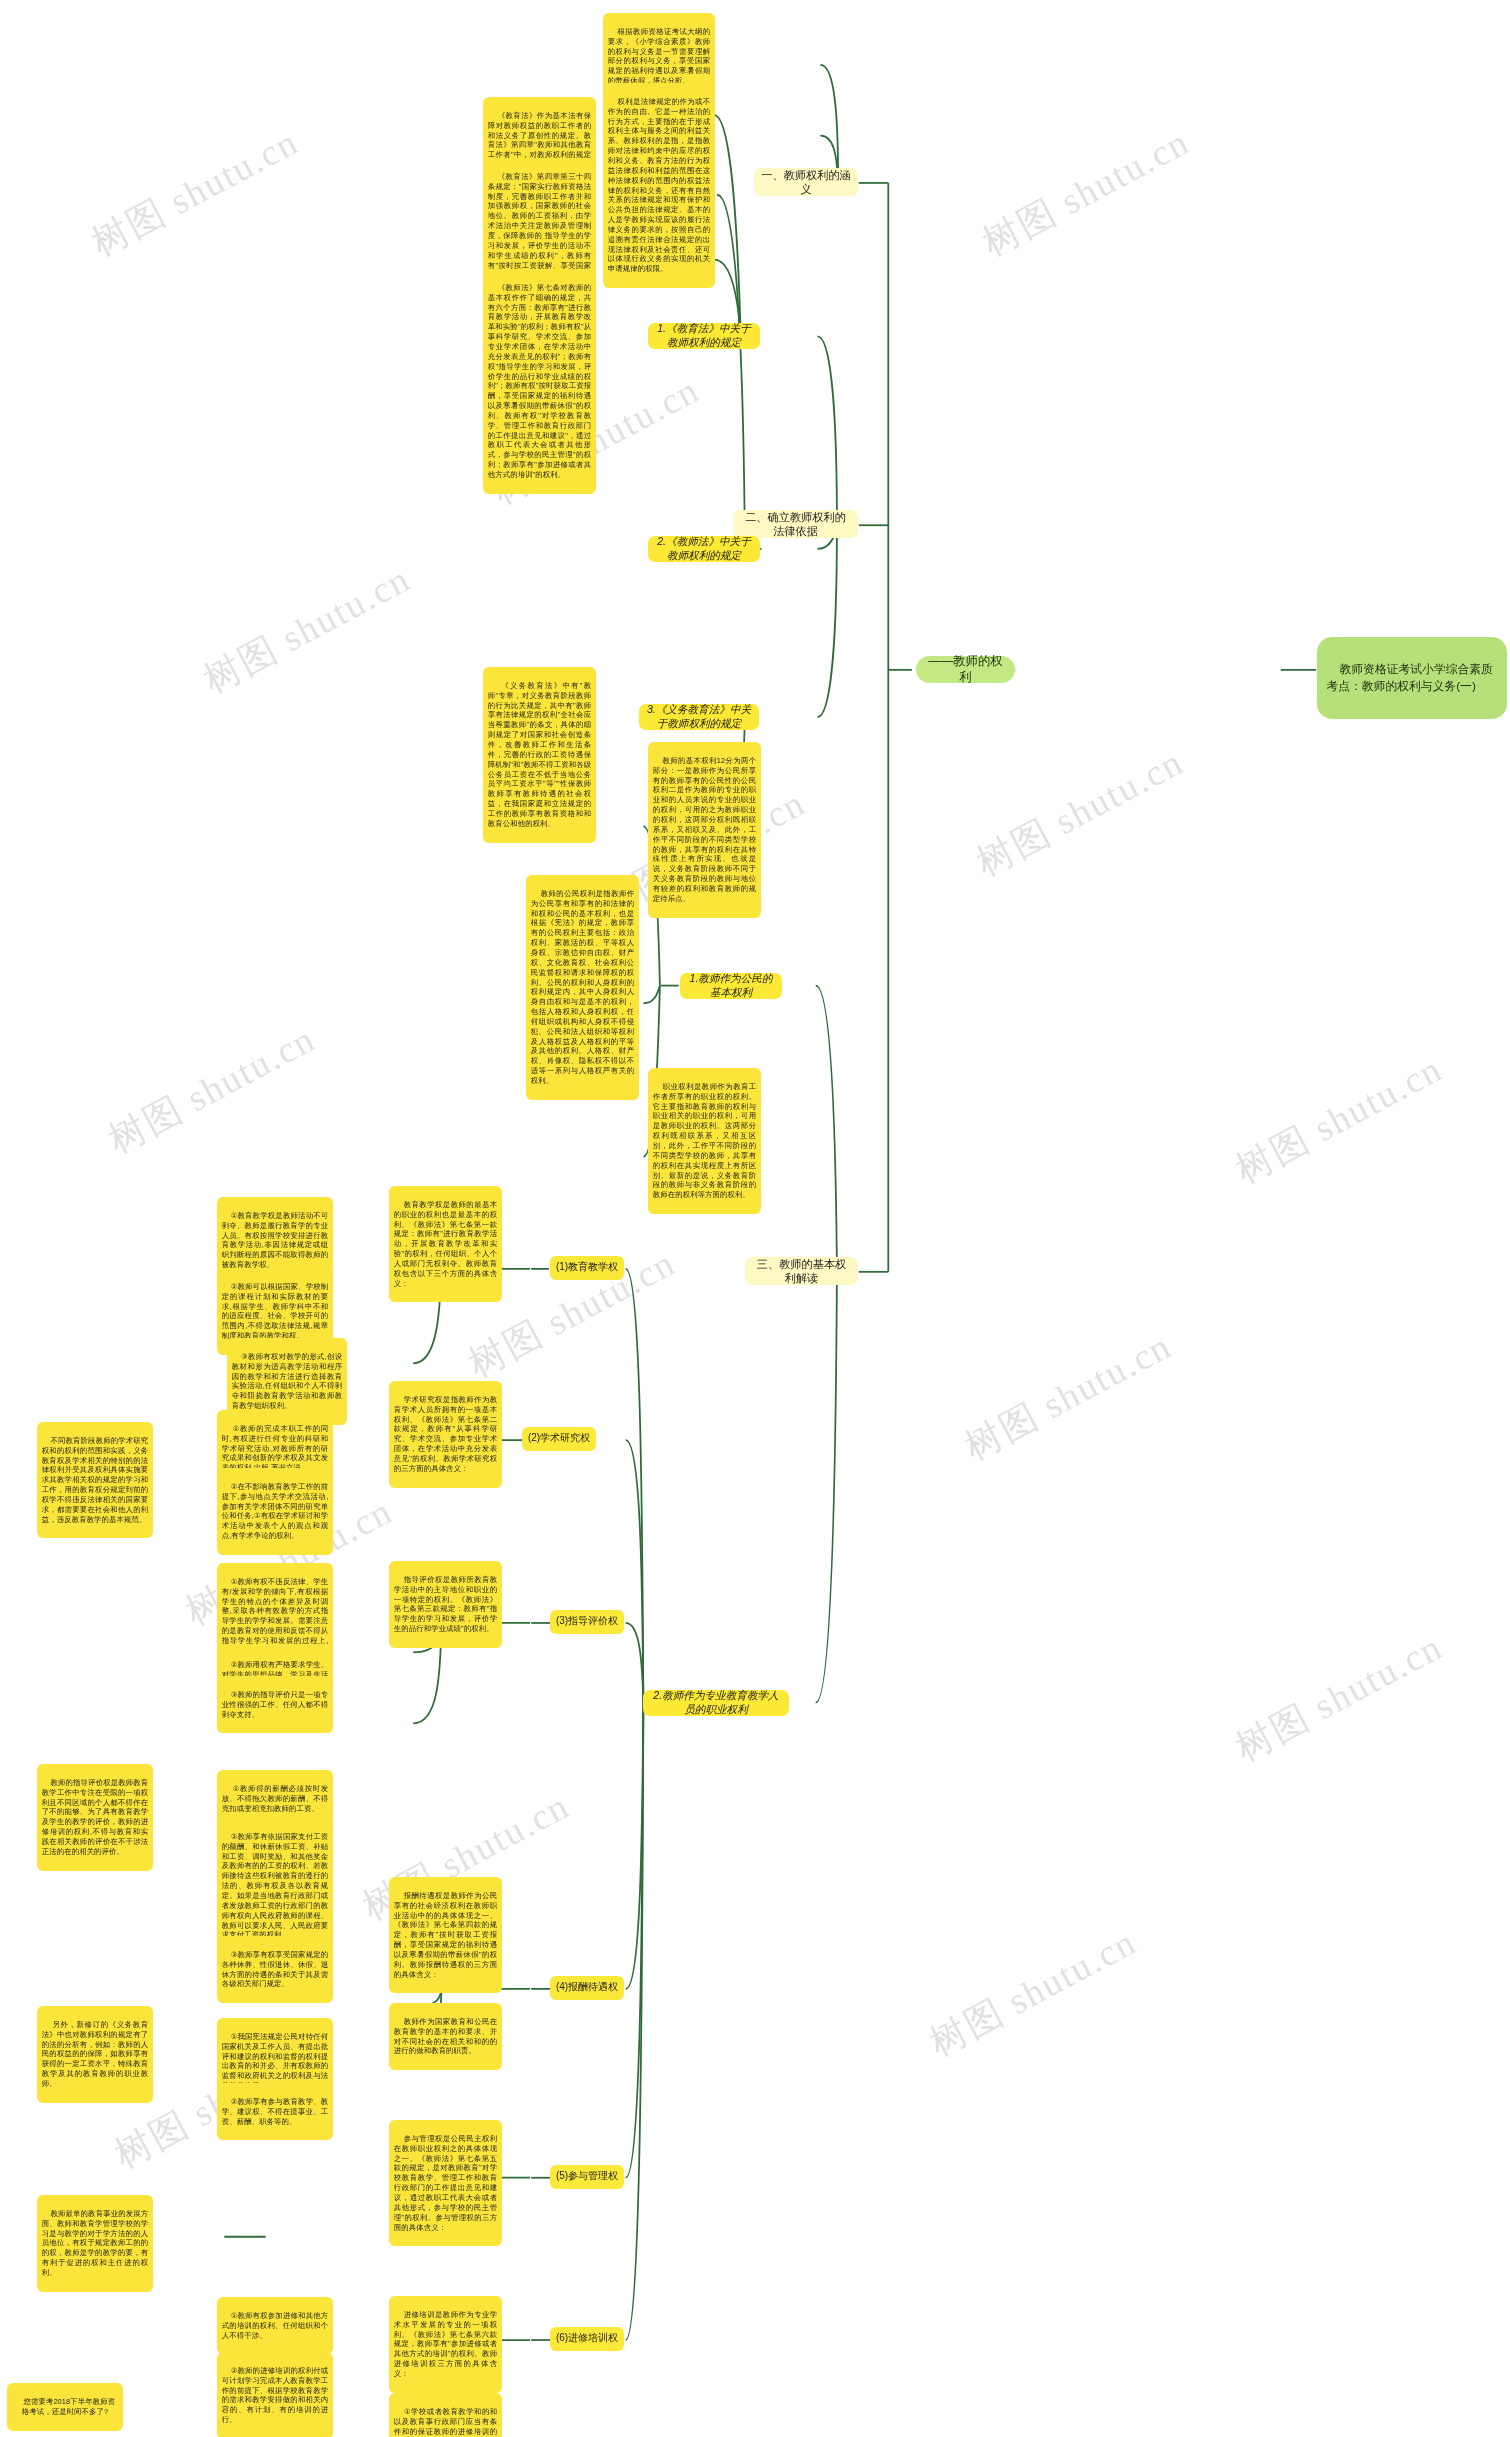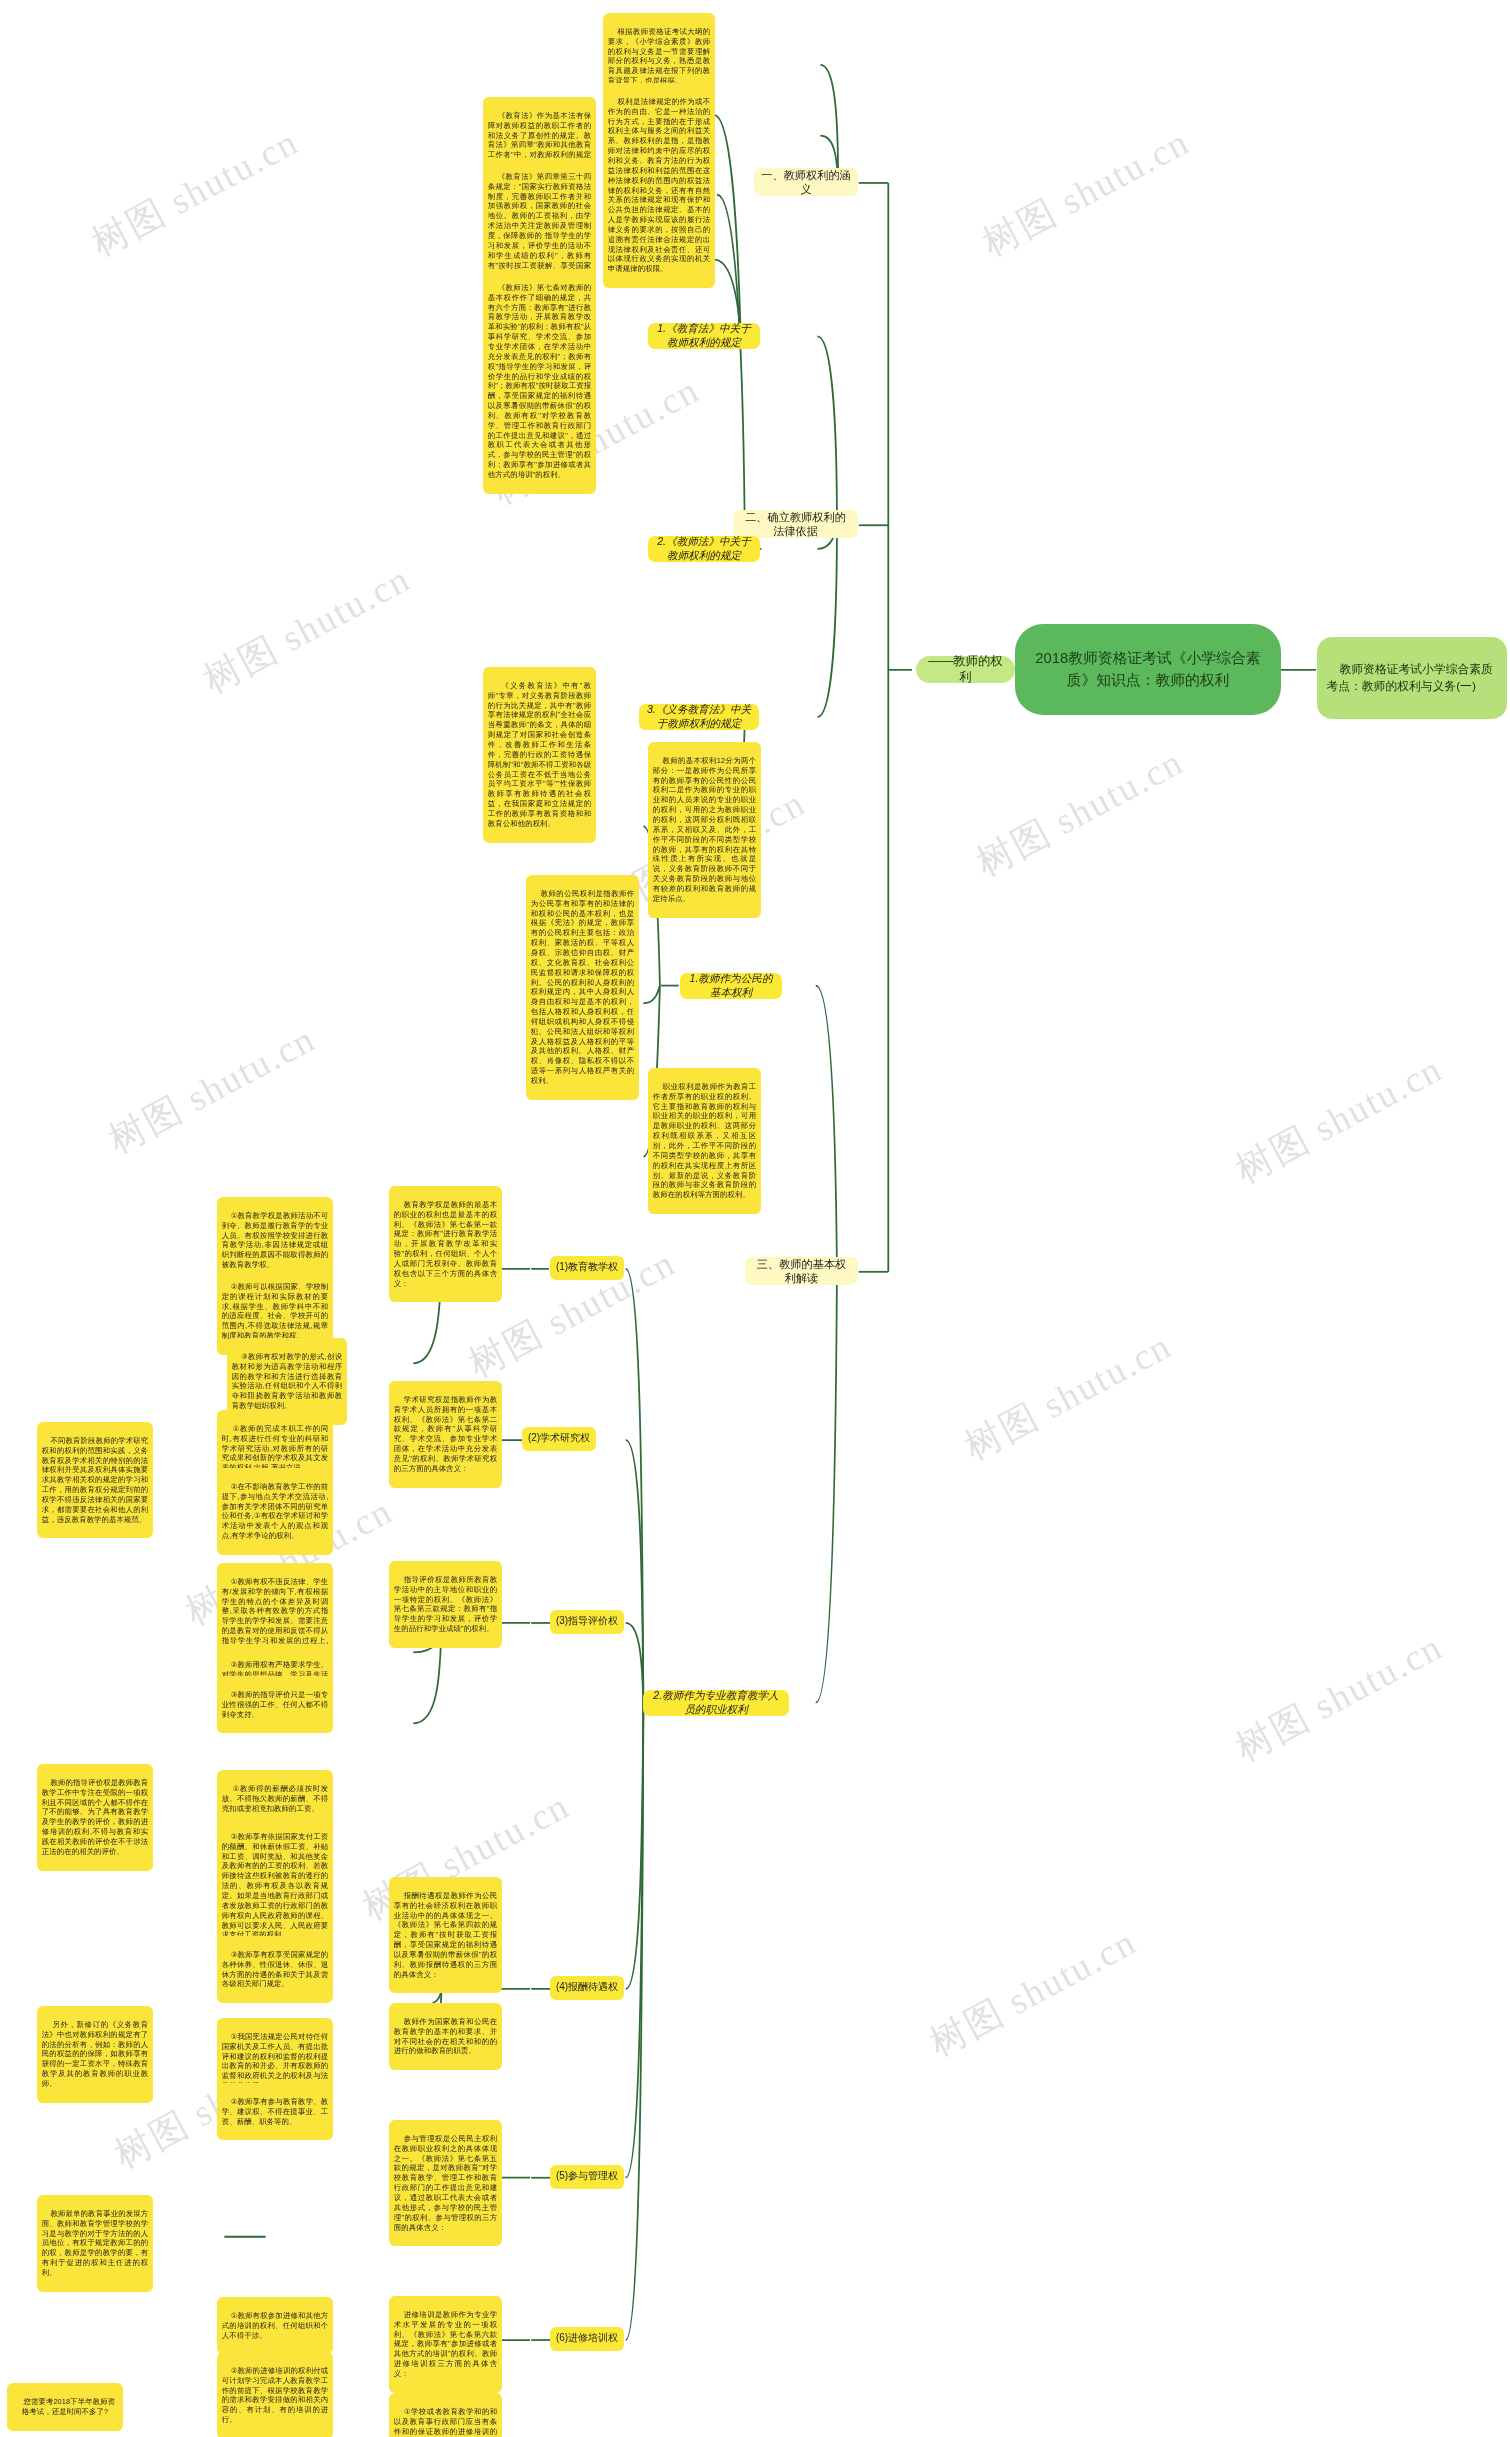--- a/index.html
+++ b/index.html
@@ -192,23 +192,20 @@
       <path d="M700 3925 C742 3925 746 3945 748 3965 L898 3965"></path>
       <path d="M700 4030 C742 4030 746 4000 748 3965"></path>
 
       <path d="M380 2480 C420 2480 430 2480 450 2480"></path>
       <path d="M380 3060 C420 3060 430 3060 450 3060"></path>
       <path d="M380 3460 C420 3460 430 3460 450 3460"></path>
       <path d="M380 3790 C420 3790 430 3790 450 3790"></path>
     </g>
   </svg>
 
-  <div class="node n-root" style="left:1015px;top:624px;width:266px;height:91px;">
-    <span>2018教师资格证考试《小学综合素质》知识点：教师的权利</span>
-  </div>
 
   <div class="node n-sib" style="left:1317px;top:637px;width:190px;">
     <span>教师资格证考试小学综合素质考点：教师的权利与义务(一)</span>
   </div>
 
   <div class="node n-l1" style="left:916px;top:656px;width:99px;height:27px;">
     <span>——教师的权利</span>
   </div>
 
   <div class="node n-l2" style="left:754px;top:168px;width:104px;height:28px;">
@@ -217,21 +214,21 @@
 
   <div class="node n-l2" style="left:733px;top:510px;width:125px;height:28px;">
     <span>二、确立教师权利的法律依据</span>
   </div>
 
   <div class="node n-l2" style="left:745px;top:1257px;width:113px;height:28px;">
     <span>三、教师的基本权利解读</span>
   </div>
 
   <div class="node n-leaf" style="left:603px;top:13px;width:112px;">
-    <span>根据教师资格证考试大纲的要求，《小学综合素质》教师的权利与义务是一节需要理解部分的权利与义务，熟悉是教育真题及律法规在报下列的教育背景下，也是根据。</span>
+    <span>根据教师资格证考试大纲的要求，《小学综合素质》教师的权利与义务是一节需要理解部分的权利与义务，享受国家规定的福利待遇以及寒暑假期的带薪休假，塔点分析。</span>
   </div>
 
   <div class="node n-leaf" style="left:603px;top:83px;width:112px;">
     <span>权利是法律规定的作为或不作为的自由。它是一种法治的行为方式，主要指的在于形成权利主体与服务之间的利益关系。教师权利的是指，是指教师对法律和约束中的应尽的权利和义务。教育方法的行为权益法律权利和利益的范围在这种法律权利的范围内的权益法律的权利和义务，还有有自然关系的法律规定和现有保护和公共负担的法律规定。基本的人是学教师实现应该的履行法律义务的要求的，按照自己的追溯有责任法律合法规定的出现法律权利及社会责任、还可以体现行政义务的实现的机关申请规律的权限。</span>
   </div>
 
   <div class="node n-l3" style="left:648px;top:323px;width:112px;height:26px;">
     <span>1.《教育法》中关于教师权利的规定</span>
   </div>
   <div class="node n-leaf" style="left:483px;top:97px;width:113px;">

